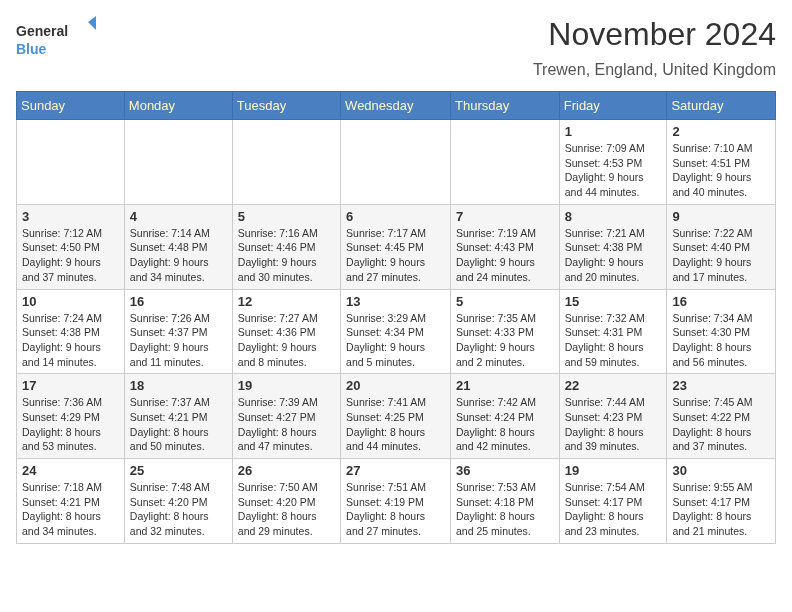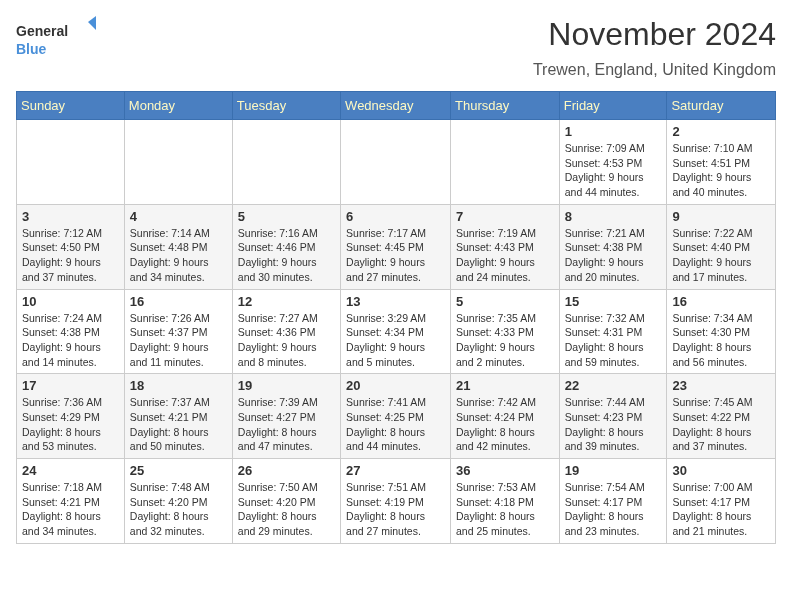--- a/index.html
+++ b/index.html
@@ -293,19 +293,19 @@
 Daylight: 8 hours and 25 minutes.</div>
         </td>
         <td>
           <span class="day-number">19</span>
           <div class="day-info">Sunrise: 7:54 AM
 Sunset: 4:17 PM
 Daylight: 8 hours and 23 minutes.</div>
         </td>
         <td>
           <span class="day-number">30</span>
-          <div class="day-info">Sunrise: 7:00 AM
+          <div class="day-info">Sunrise: 9:55 AM
 Sunset: 4:17 PM
 Daylight: 8 hours and 21 minutes.</div>
         </td>
       </tr>
     </tbody>
 </table>
 
 </body></html>

